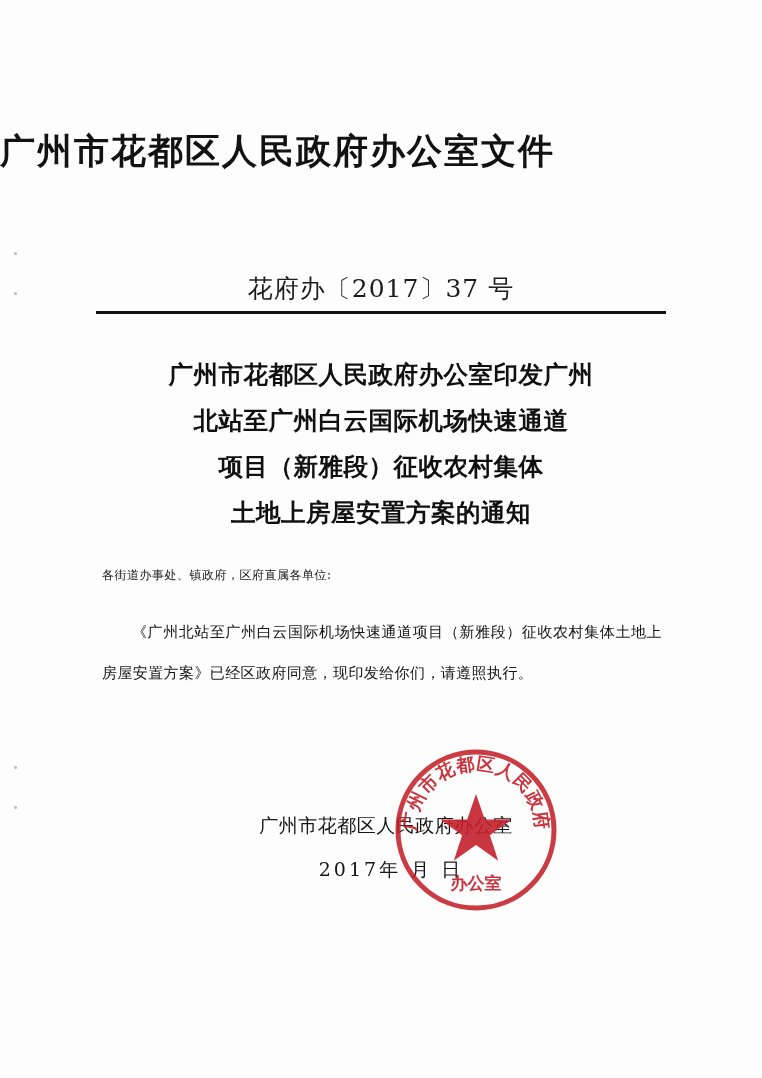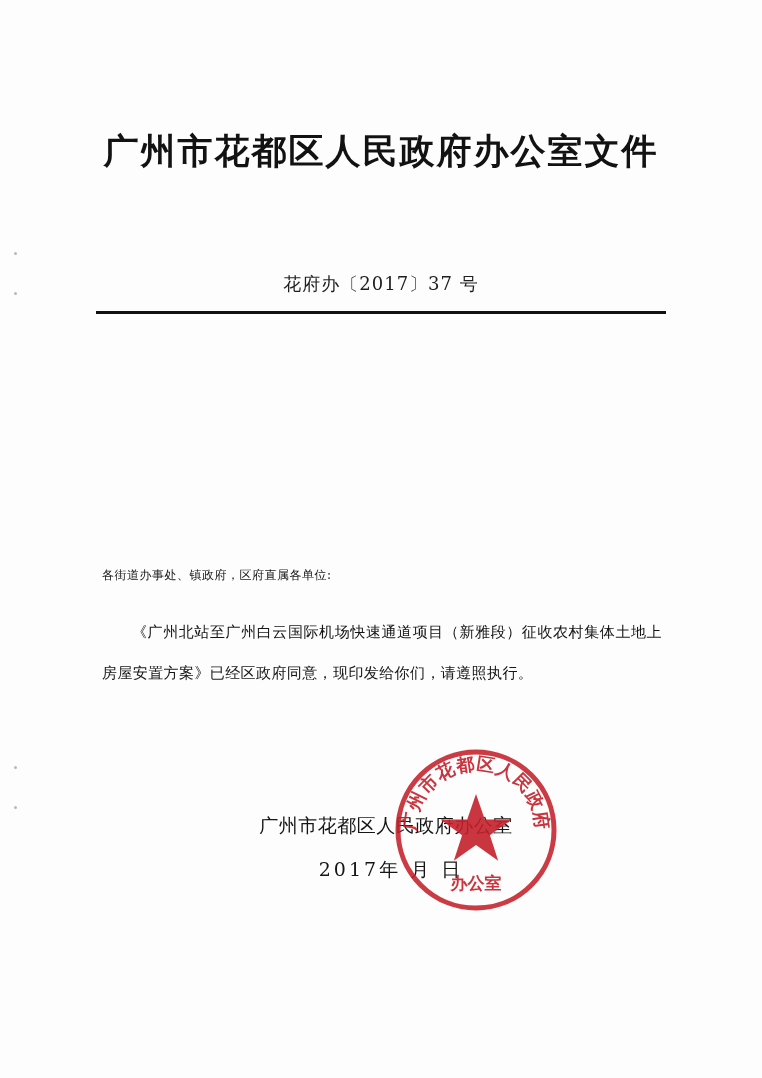--- a/index.html
+++ b/index.html
@@ -29,35 +29,34 @@
     height: 3px;
     background: #b9b9b9;
     border-radius: 50%;
   }
 
   .doc-title {
     position: absolute;
     top: 128px;
     left: 0;
     width: 100%;
-    text-align: center;
     font-size: 35px;
     font-weight: bold;
     letter-spacing: 2px;
     color: #121212;
     font-family: "DejaVu Serif", "Liberation Serif", serif;
   }
 
   .doc-number {
     position: absolute;
     top: 272px;
     left: 0;
     width: 100%;
     text-align: center;
-    font-size: 18px;
+    font-size: 25px;
     letter-spacing: 1px;
     color: #1d1d1d;
   }
 
   .rule {
     position: absolute;
     top: 311px;
     left: 96px;
     width: 570px;
     height: 3px;
@@ -149,20 +148,26 @@
   <div class="edge-mark" style="top:292px;left:14px;"></div>
   <div class="edge-mark" style="top:766px;left:14px;"></div>
   <div class="edge-mark" style="top:806px;left:14px;"></div>
 
   <div class="doc-title">广州市花都区人民政府办公室文件</div>
 
   <div class="doc-number">花府办〔2017〕37 号</div>
 
   <div class="rule"></div>
 
+  <div class="subject">
+    <div>广州市花都区人民政府办公室印发广州</div>
+    <div>北站至广州白云国际机场快速通道</div>
+    <div>项目（新雅段）征收农村集体</div>
+    <div>土地上房屋安置方案的通知</div>
+  </div>
 
   <div class="salutation">各街道办事处、镇政府，区府直属各单位:</div>
 
   <div class="body-text">
     <p>《广州北站至广州白云国际机场快速通道项目（新雅段）征收农村集体土地上房屋安置方案》已经区政府同意，现印发给你们，请遵照执行。</p>
   </div>
 
   <div class="signature">
     <div class="sign-org">广州市花都区人民政府办公室</div>
     <div class="sign-date">2017年 月 日</div>

